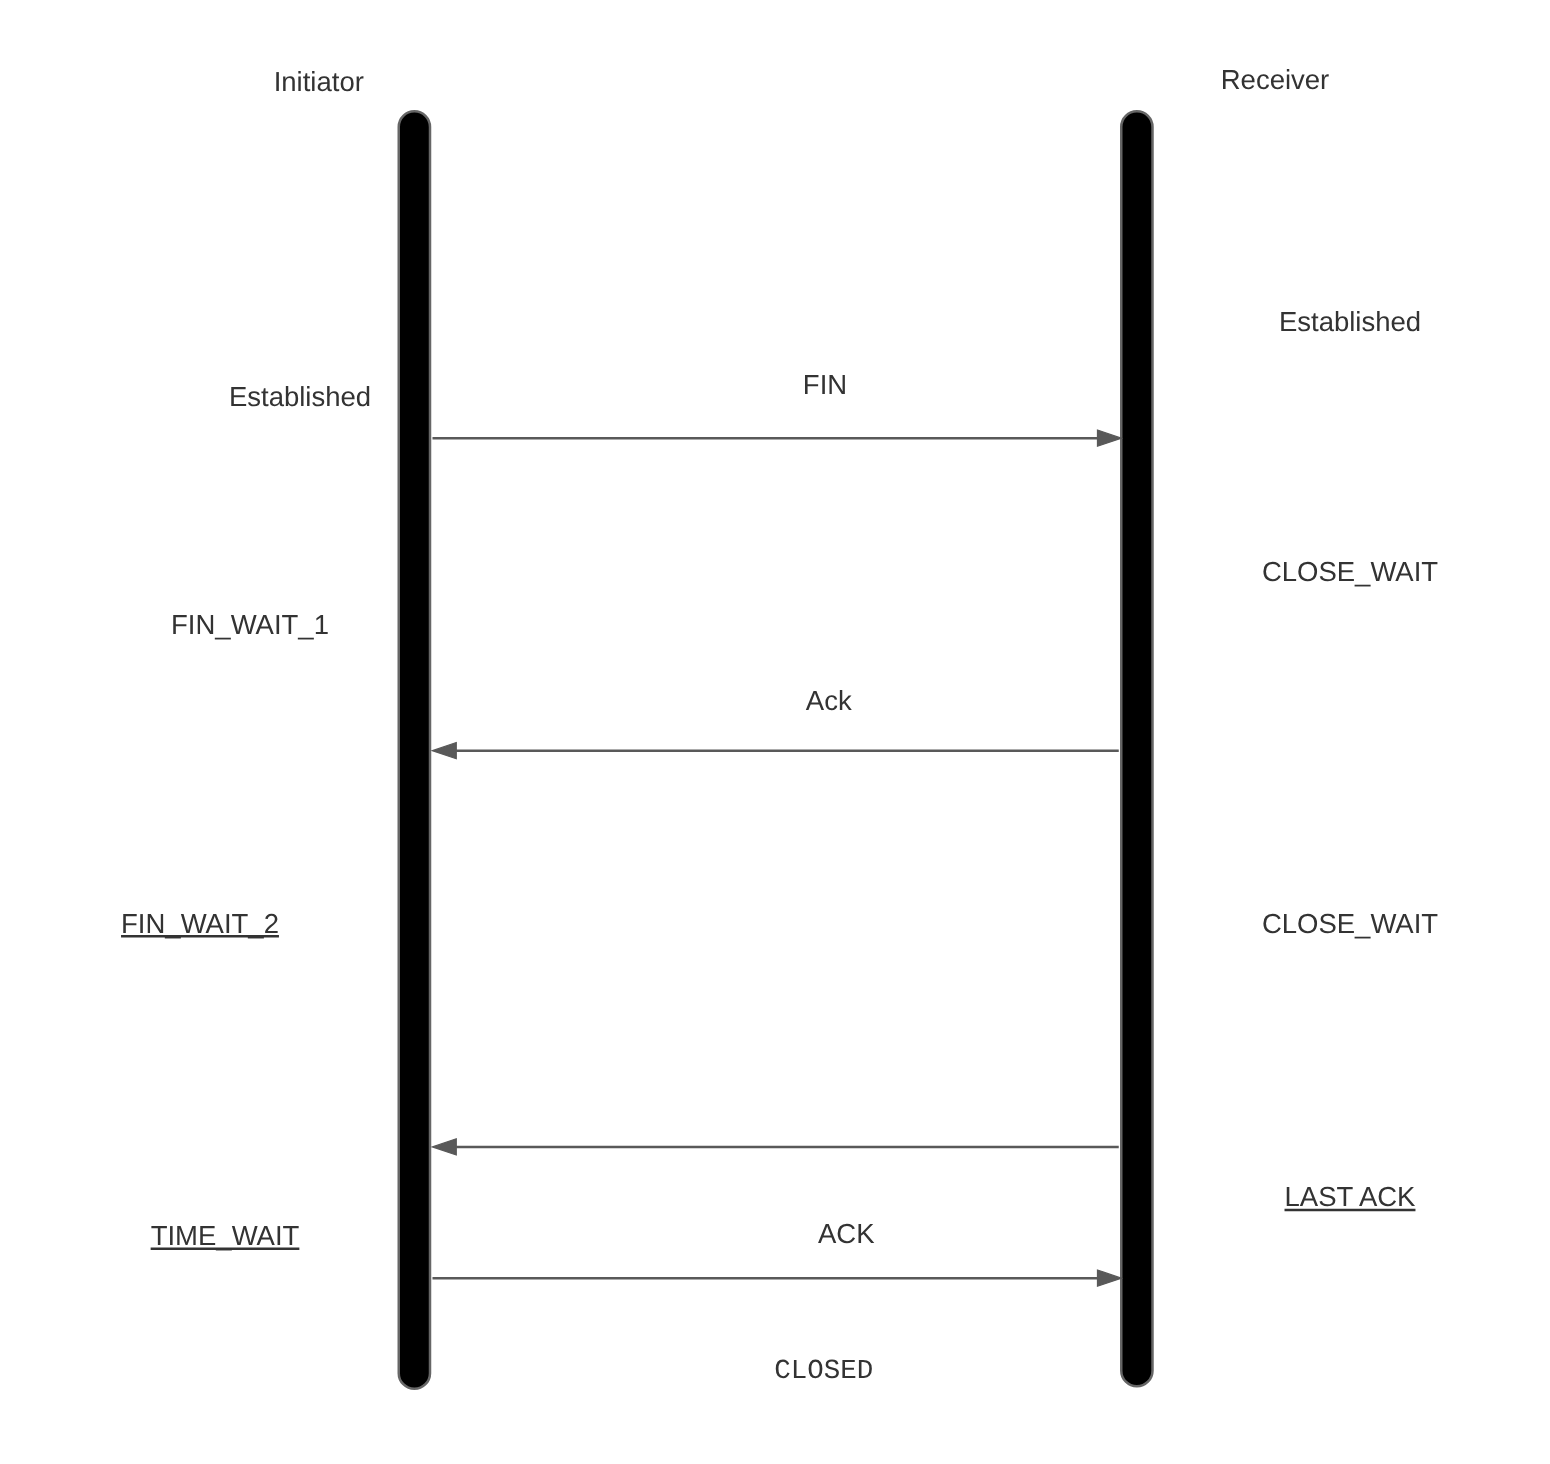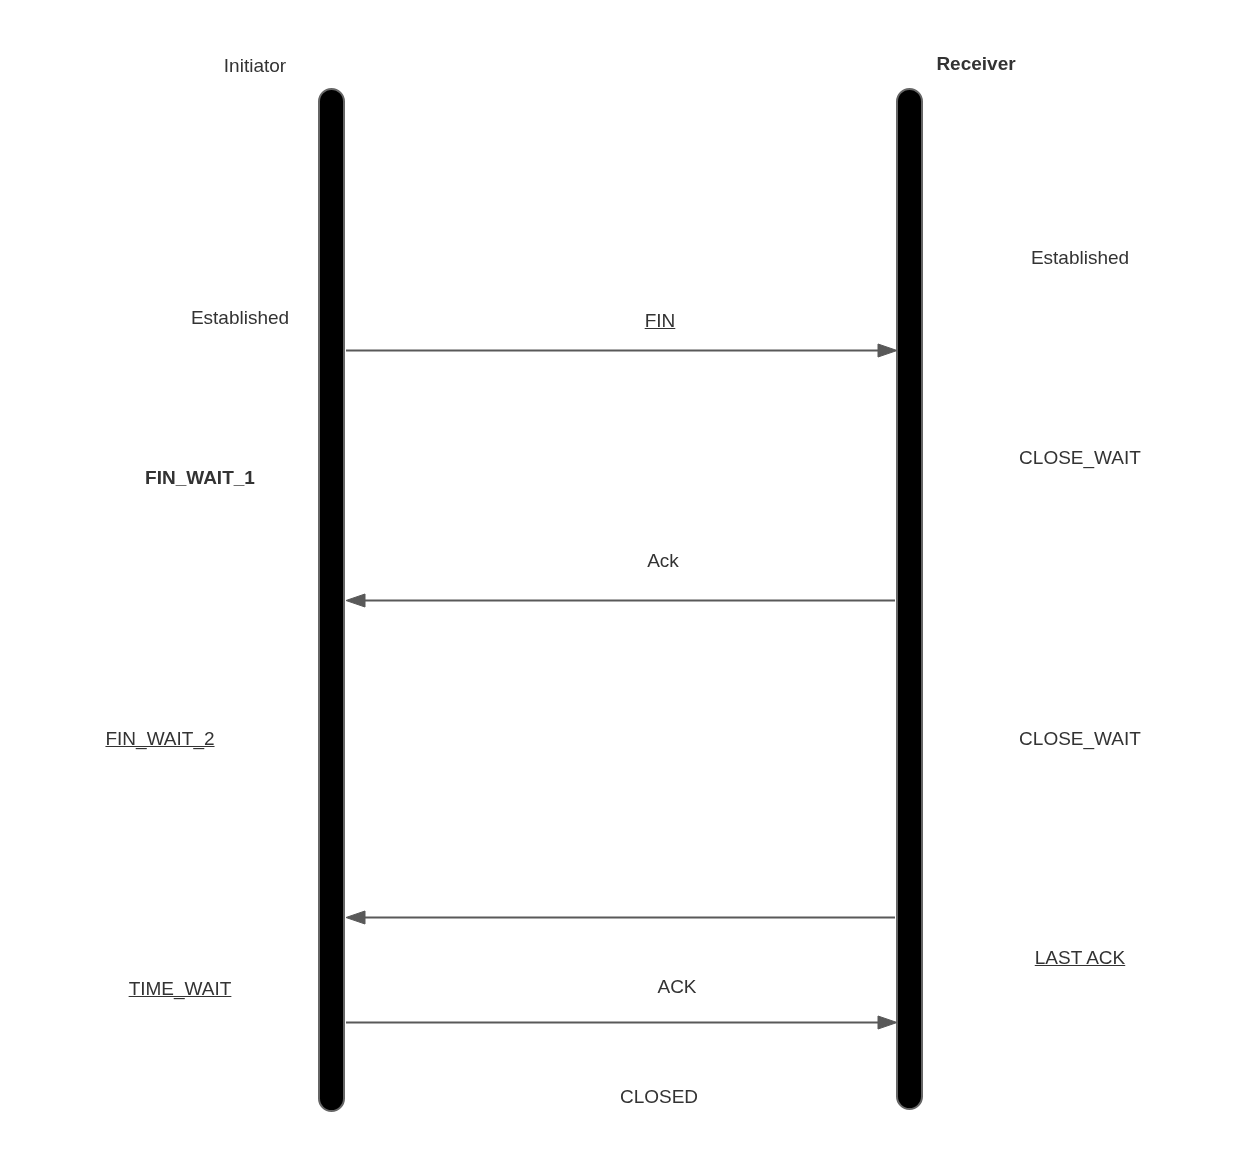--- a/index.html
+++ b/index.html
@@ -11,21 +11,21 @@
     position: relative;
     width: 1240px;
     height: 1171px;
     background: #ffffff;
     font-family: "Liberation Sans", sans-serif;
     color: #333333;
     overflow: hidden;
   }
   .lbl {
     position: absolute;
-    font-size: 19px;
+    font-size: 22px;
     line-height: 26px;
     text-align: center;
     color: #333333;
     white-space: nowrap;
   }
   .lbl.wrap {
     white-space: normal;
     line-height: 27px;
   }
   .lifeline {
@@ -50,38 +50,38 @@
   .arrow-layer line {
     stroke: #595959;
     stroke-width: 2;
   }
   .arrow-layer polygon {
     fill: #595959;
     stroke: #595959;
   }
   
   .actor-initiator { left: 175px; top: 53px; width: 160px; }
-  .actor-receiver  { left: 896px; top: 51px; width: 160px; font-weight: bold; }
+  .actor-receiver  { left: 940px; top: 51px; width: 160px; }
   
   .state-i-0 { left: 140px; top: 305px; width: 200px; }
-  .state-i-1 { left: 100px; top: 465px; width: 200px; font-weight: bold; }
+  .state-i-1 { left: 100px; top: 487px; width: 200px; }
   .state-i-2 { left:  60px; top: 726px; width: 200px; text-decoration: underline; }
   .state-i-3 { left:  80px; top: 976px; width: 200px; text-decoration: underline; }
   
   .state-r-0 { left: 980px; top: 245px; width: 200px; }
   .state-r-1 { left: 980px; top: 445px; width: 200px; }
   .state-r-2 { left: 980px; top: 726px; width: 200px; }
   .state-r-3 { left: 980px; top: 945px; width: 200px; text-decoration: underline; }
   
-  .msg-0 { left: 530px; top: 308px; width: 260px; text-decoration: underline; }
+  .msg-0 { left: 530px; top: 295px; width: 260px; }
   .msg-1 { left: 533px; top: 548px; width: 260px; }
   .msg-2 { left: 565px; top: 842px; width: 190px; }
   .msg-3 { left: 547px; top: 974px; width: 260px; }
   
-  .final-state { left: 559px; top: 1084px; width: 200px; }
+  .final-state { left: 559px; top: 1084px; width: 200px; font-family: Liberation Mono, monospace; }
 </style>
 </head>
 <body>
 
 <div class="canvas">
 
   <div class="lbl actor-initiator">Initiator</div>
   <div class="lbl actor-receiver">Receiver</div>
 
   <div class="lifeline initiator"></div>

